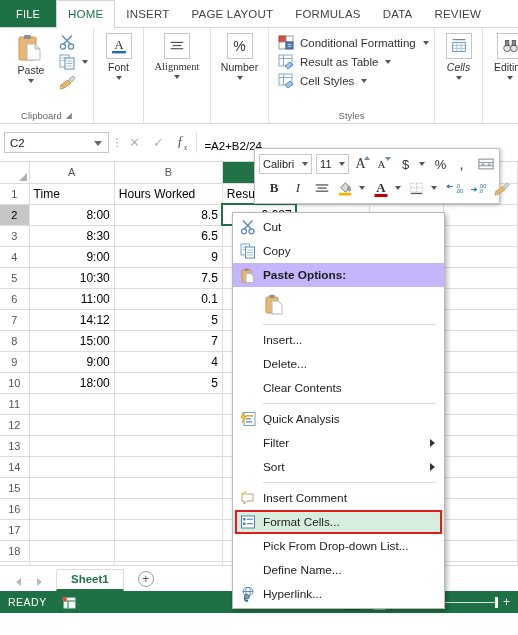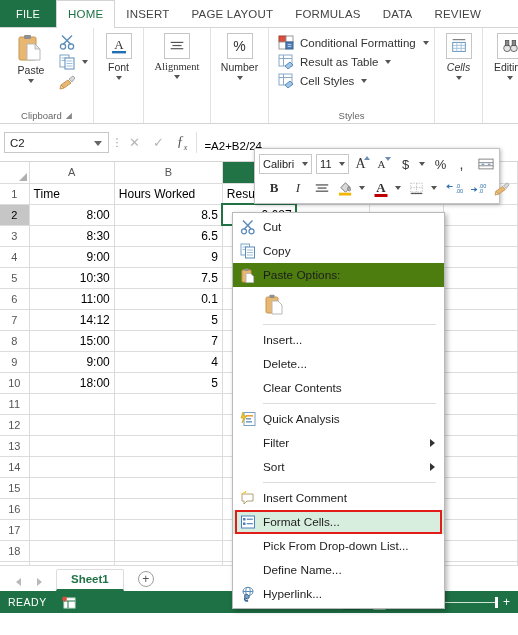--- a/index.html
+++ b/index.html
@@ -124,21 +124,21 @@
   
   .ctxmenu { position:absolute; left:232px; top:212px; width:213px;
              background:#fff; border:1px solid #b9b9b9;
              box-shadow:2px 2px 5px rgba(0,0,0,.3); z-index:60; padding:2px 0; }
   .ctxitem { height:24px; display:flex; align-items:center; font-size:11.8px;
              color:#1d1d1d; position:relative; padding-left:0; }
   .ctx-icowrap { width:30px; display:flex; align-items:center; justify-content:center;
                  flex:0 0 auto; }
   .ctx-ico { width:16px; height:16px; position:relative; }
   .ctx-lbl { flex:1; white-space:nowrap; }
-  .ctxitem.hov { background:#4d7c0f; font-weight:normal; }
+  .ctxitem.hov { background:#c4b5fd; font-weight:bold; }
   .ctxitem.hl { background:#d7eede; }
   .ctxitem .submark { width:0;height:0;border-top:4px solid transparent;
              border-bottom:4px solid transparent; border-left:5px solid #333;
              margin-right:9px; }
   .ctxsep { height:1px; background:#dcdcdc; margin:3px 8px 3px 30px; }
   .pasteopt-row { height:34px; display:flex; align-items:center; padding-left:30px; }
   .pasteico-btn { width:24px; height:24px; display:flex; align-items:center;
                   justify-content:center; }
   .redbox { position:absolute; left:2px; right:2px; top:0; height:24px;
             border:2px solid #e21b1b; pointer-events:none; }

